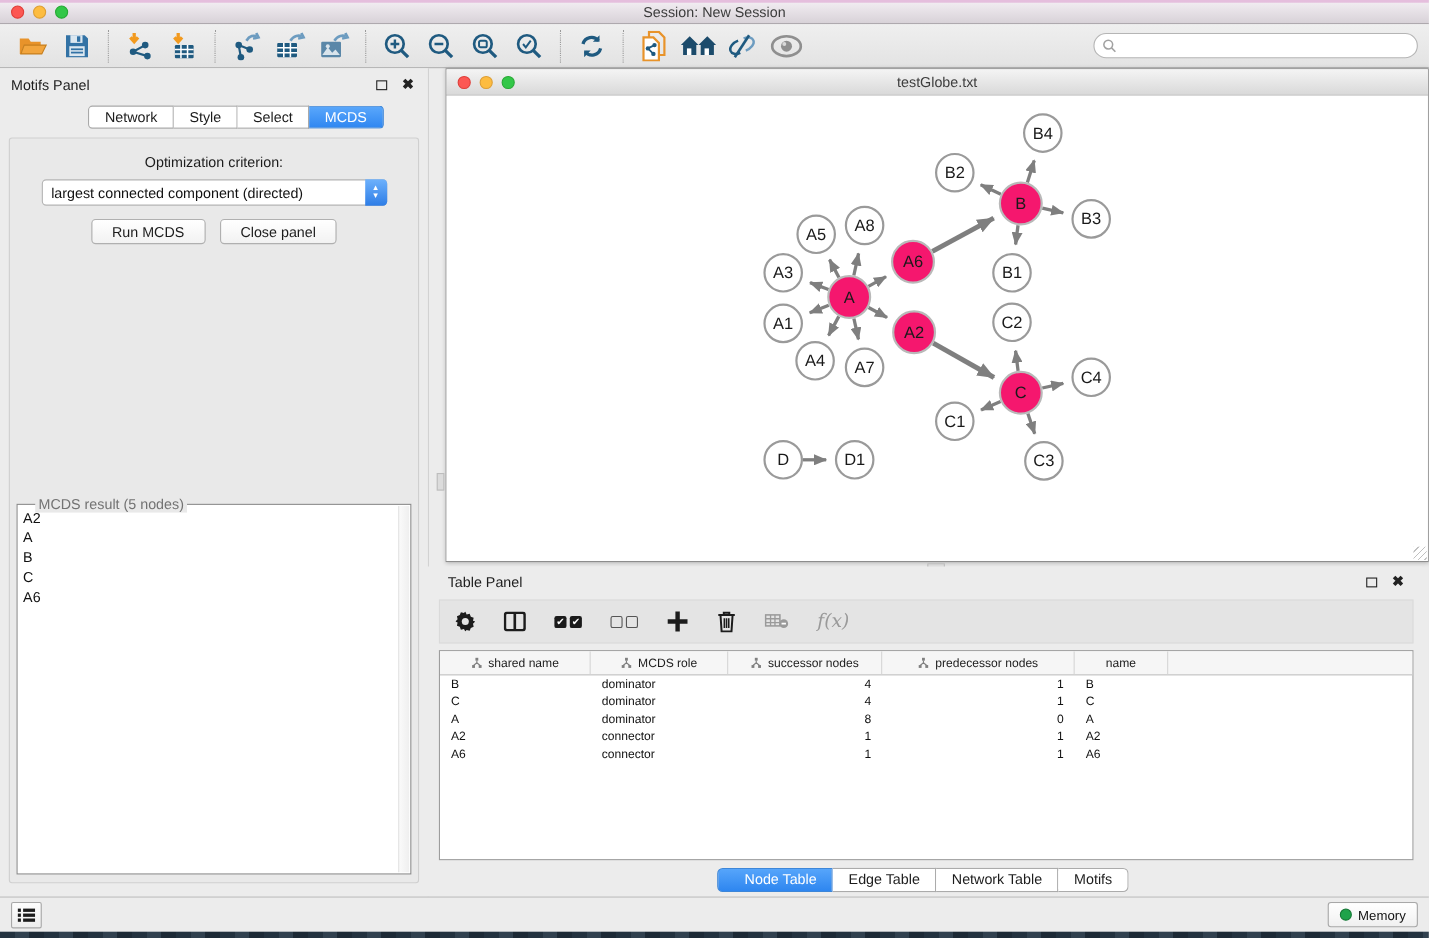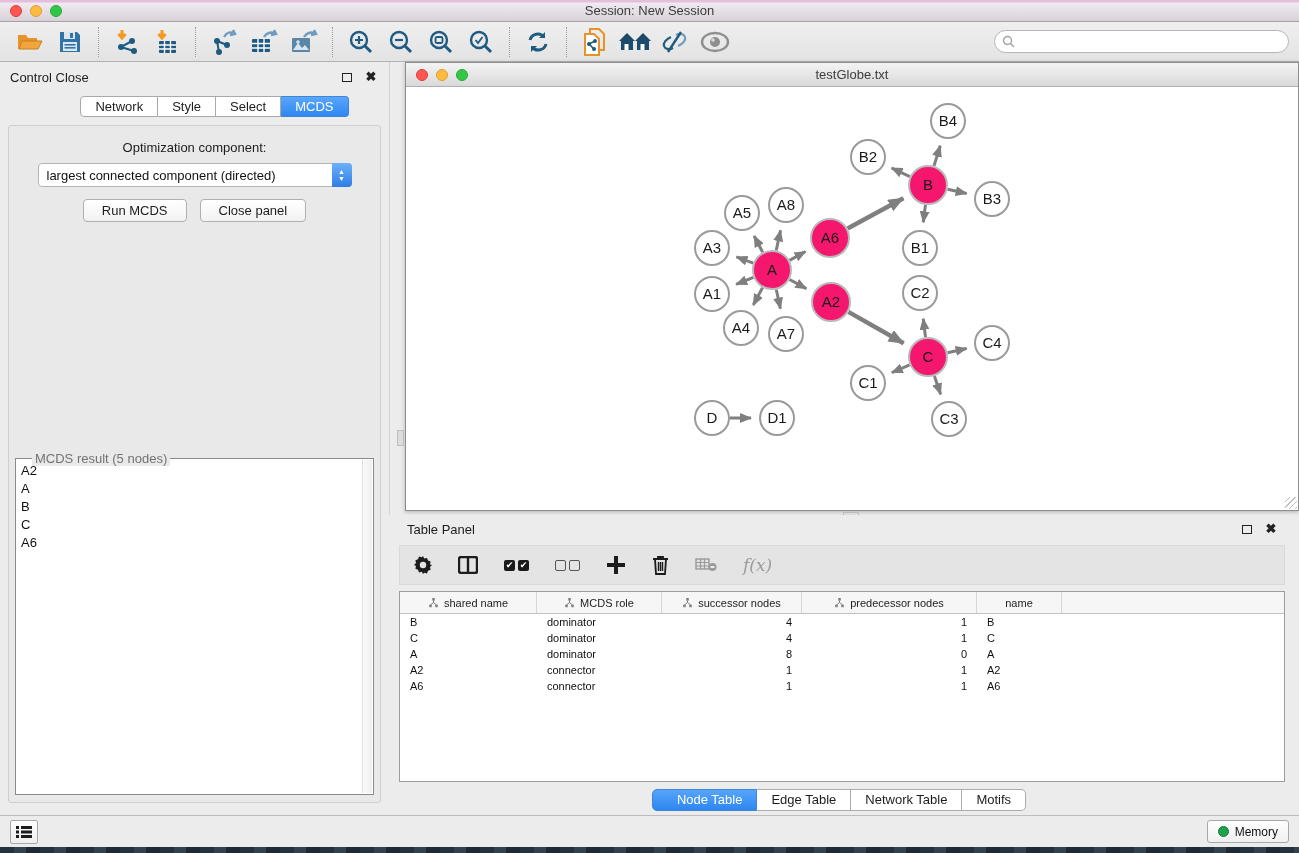--- a/index.html
+++ b/index.html
@@ -271,34 +271,34 @@
       <svg width="13" height="13" viewBox="0 0 13 13">
           <circle cx="5.5" cy="5.5" r="4" fill="none" stroke="#555" stroke-width="1.4"></circle>
           <path d="M8.5 8.5l3.5 3.5" stroke="#555" stroke-width="1.4"></path>
         </svg>
       <input id="search-input" type="text" placeholder="" style="">
     </div>
   </div>
 
   <div id="control-panel">
     <div class="panel-head">
-      <span class="ph-title">Control Close</span>
+      <span class="ph-title">Motifs Panel</span>
       <span class="ph-btn">
           <span class="float-glyph"></span>
         </span>
       <span class="ph-btn close-glyph">✖</span>
     </div>
     <div id="cp-tabs">
         <div class="cp-tab">Network</div>
         <div class="cp-tab">Style</div>
         <div class="cp-tab">Select</div>
         <div class="cp-tab selected">MCDS</div>
       </div>
     <div id="cp-inner">
-      <div id="opt-label">Optimization component:</div>
+      <div id="opt-label">Optimization criterion:</div>
       <div id="criterion-select">
         <span>largest connected component (directed)</span>
         <span id="criterion-stepper">
             <span>▲</span>
             <span>▼</span>
           </span>
       </div>
       <div id="cp-buttons">
         <button class="cp-btn">Run MCDS</button>
         <button class="cp-btn">Close panel</button>

